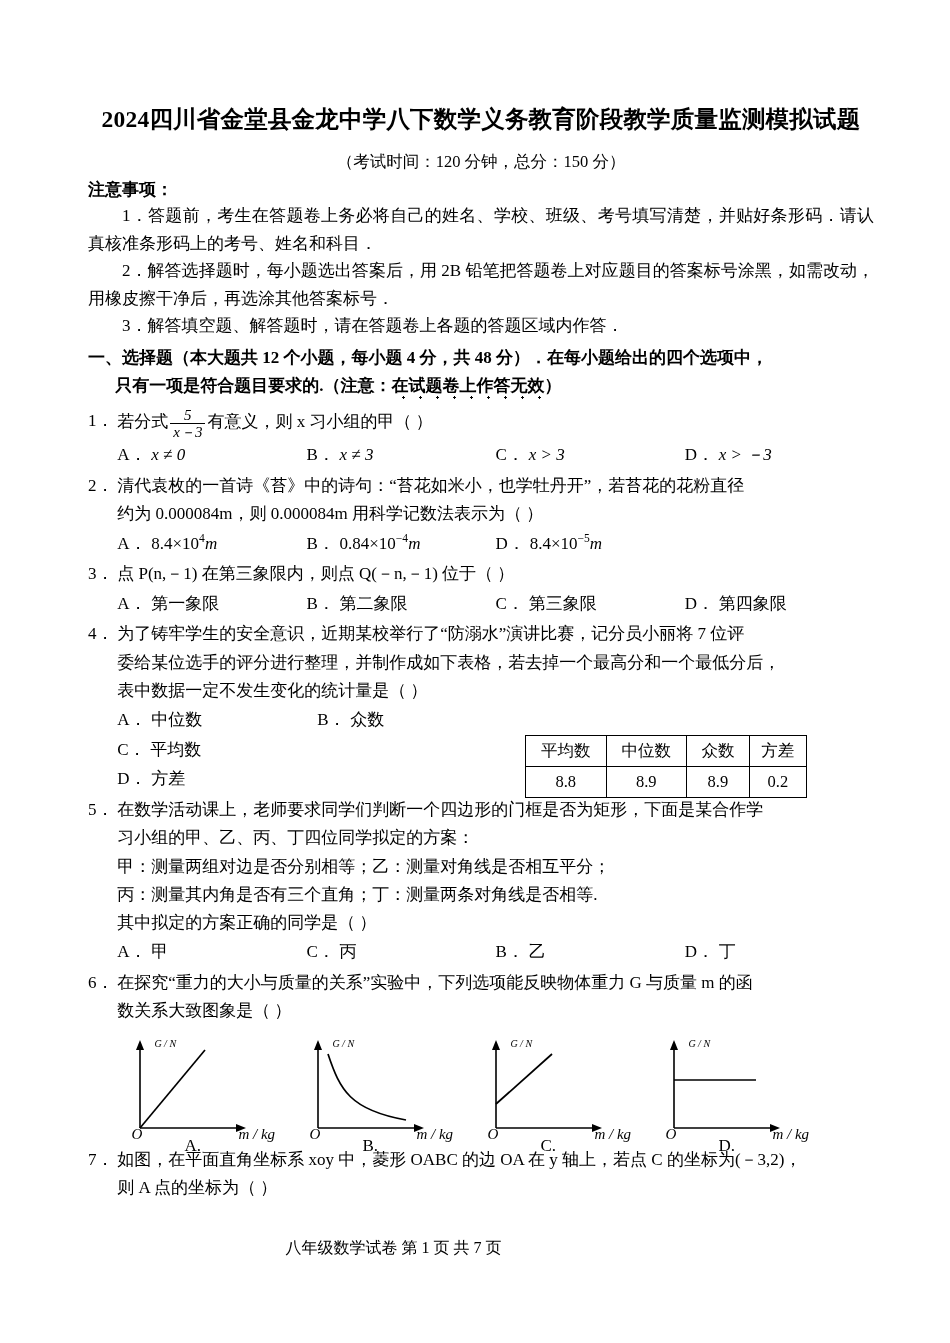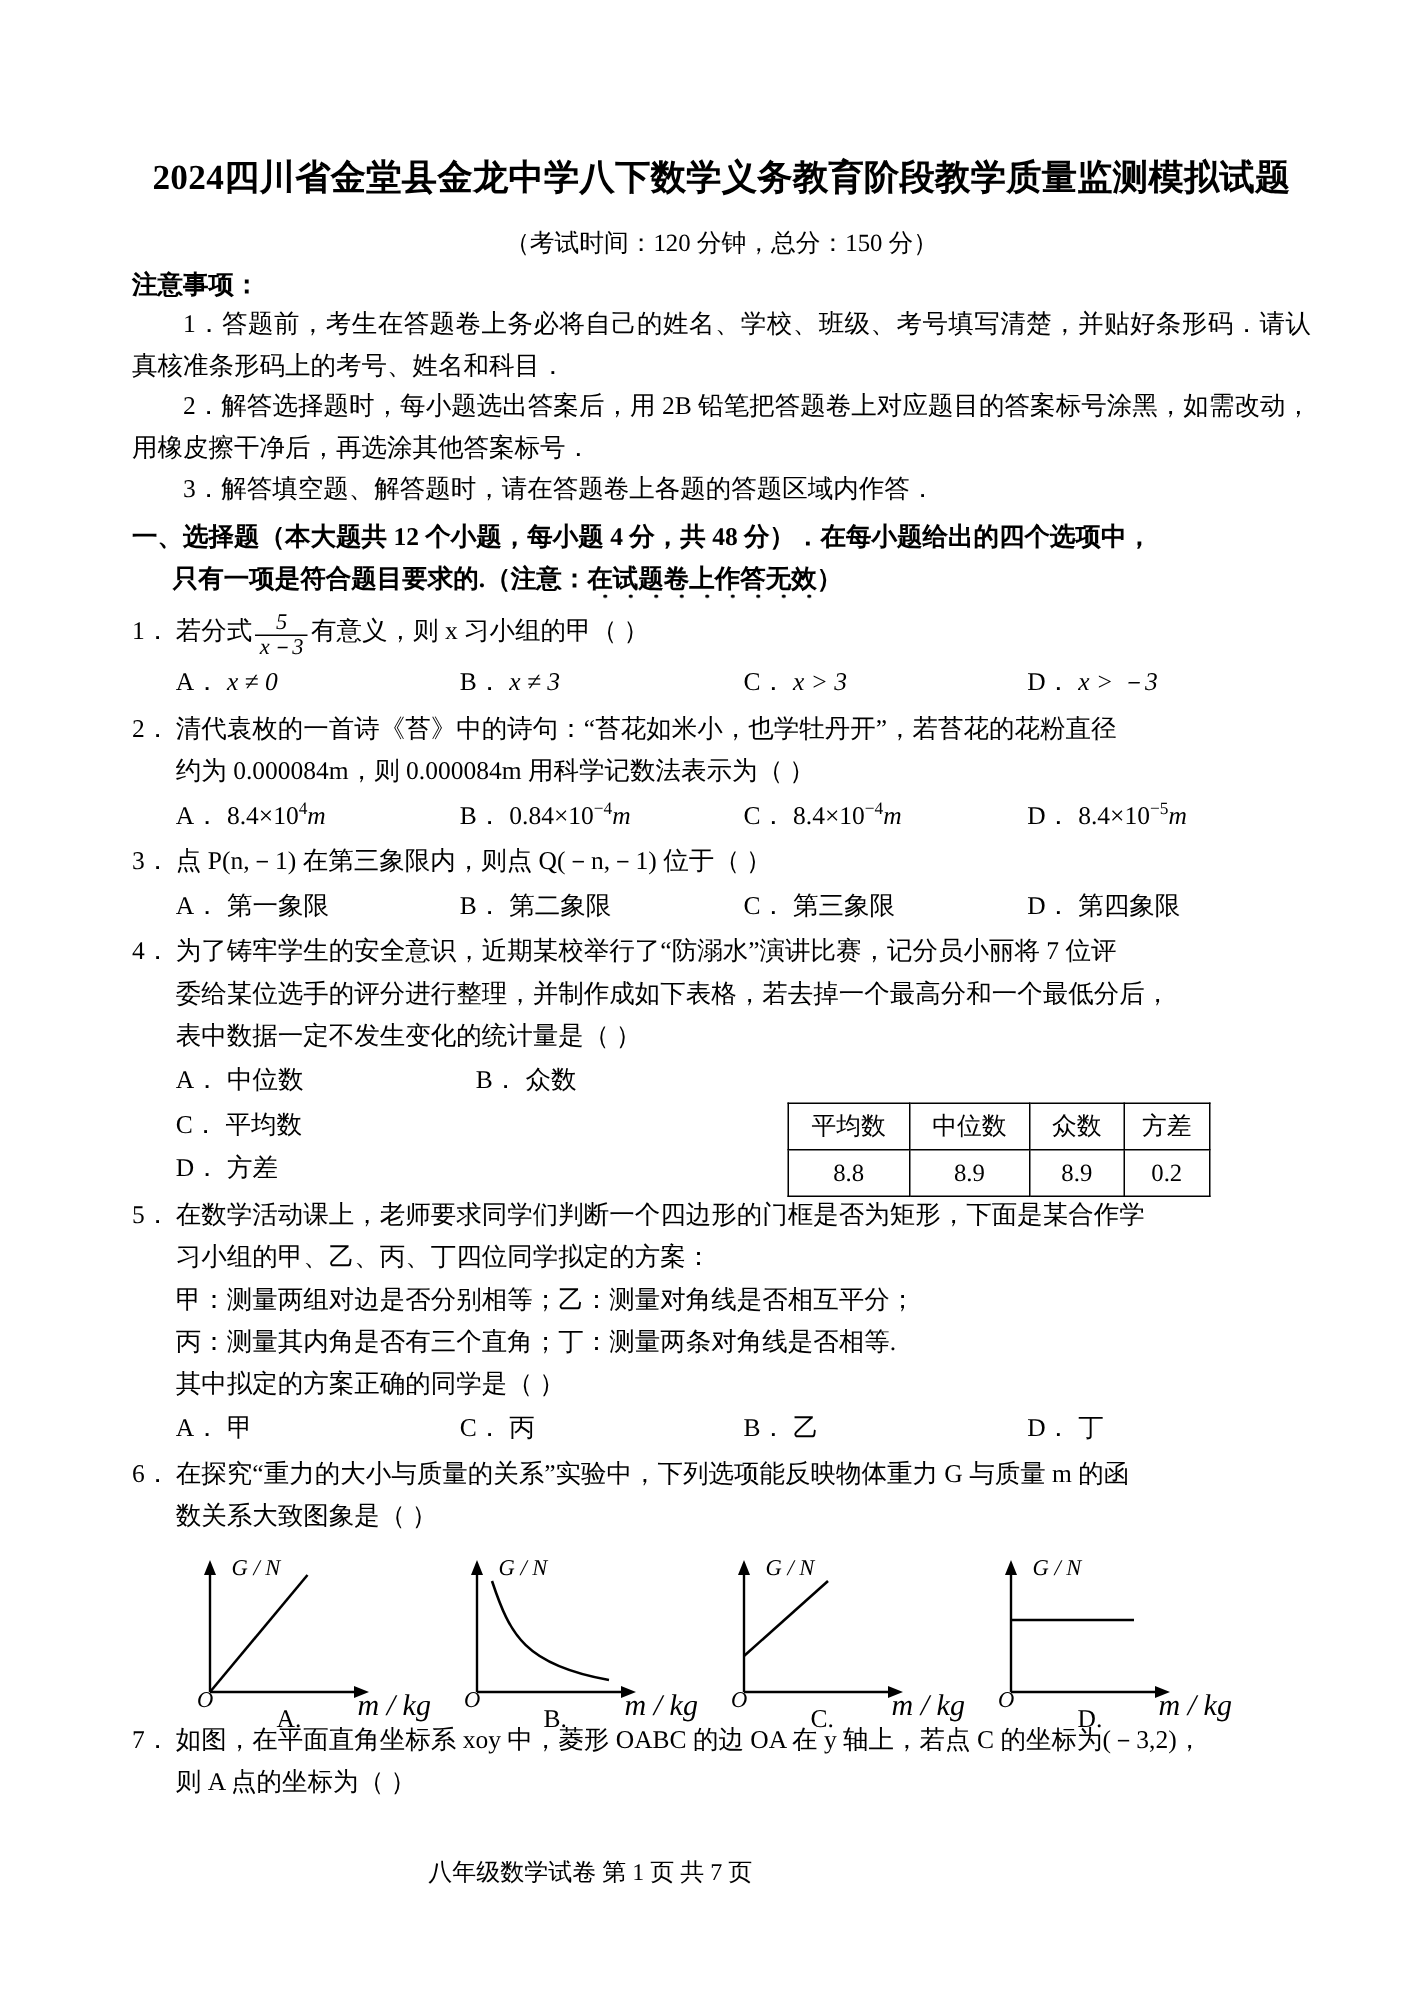--- a/index.html
+++ b/index.html
@@ -181,29 +181,29 @@
     position: absolute;
     left: 21px;
     top: 94px;
     font-size: 15px;
     font-style: italic;
   }
   .graph-yax {
     position: absolute;
     left: 44px;
     top: 6px;
-    font-size: 15px;
+    font-size: 10px;
     font-style: italic;
     white-space: nowrap;
   }
   .graph-xax {
     position: absolute;
     left: 128px;
     top: 94px;
-    font-size: 20px;
+    font-size: 15px;
     font-style: italic;
     white-space: nowrap;
   }
 
   
   .footer {
     position: absolute;
     left: 0;
     right: 0;
     top: 1238px;
@@ -242,21 +242,20 @@
     </div>
 
     <div class="q">
       <span class="qnum">2．</span>
       <span>清代袁枚的一首诗《苔》中的诗句：“苔花如米小，也学牡丹开”，若苔花的花粉直径</span>
       <span class="sub">约为 0.000084m，则 0.000084m 用科学记数法表示为（    ）</span>
     </div>
     <div class="opts four">
       <span><span class="olbl">A．</span><span>8.4×10</span><sup>4</sup><i class="v">m</i></span>
       <span><span class="olbl">B．</span><span>0.84×10</span><sup>−4</sup><i class="v">m</i></span>
-      <span><span class="olbl">C．</span><span>8.4×10</span><sup>−4</sup><i class="v">m</i></span>
       <span><span class="olbl">D．</span><span>8.4×10</span><sup>−5</sup><i class="v">m</i></span>
     </div>
 
     <div class="q">
       <span class="qnum">3．</span>
       <span>点 P(n,－1) 在第三象限内，则点 Q(－n,－1) 位于（    ）</span>
     </div>
     <div class="opts four">
       <span><span class="olbl">A．</span><span>第一象限</span></span>
       <span><span class="olbl">B．</span><span>第二象限</span></span>

